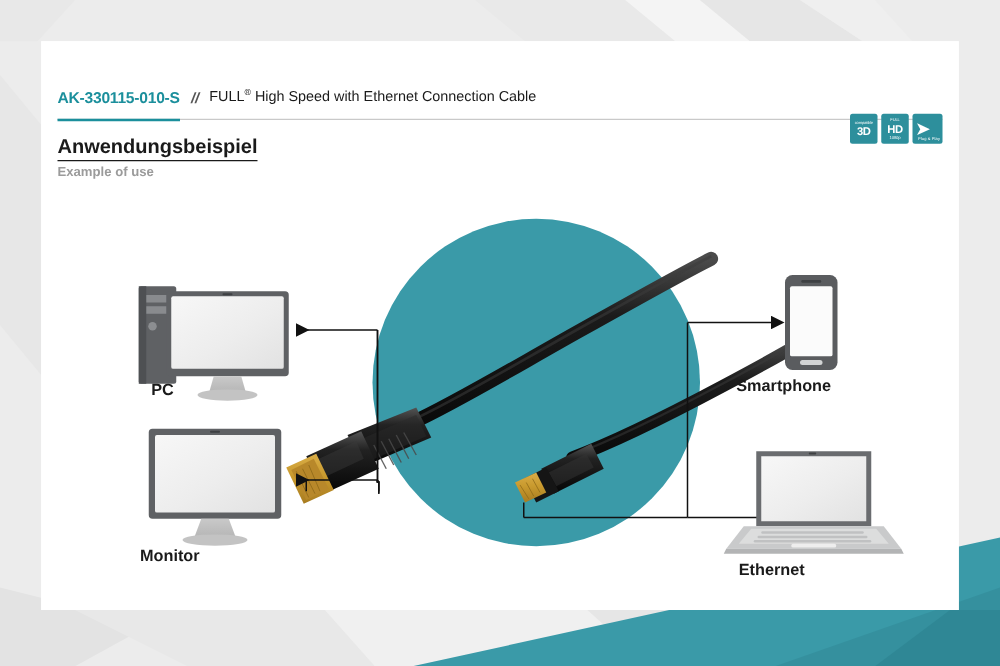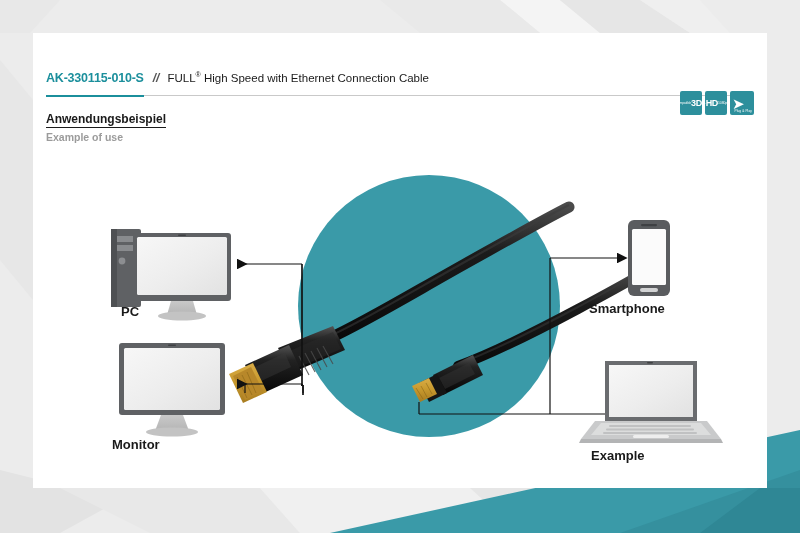--- a/index.html
+++ b/index.html
@@ -51,40 +51,40 @@
     line-height:14px;
   }
   .slashes{color:#555;font-size:12px;font-weight:bold;margin:0 8px 1px 9px;font-style:italic;}
   .headline{color:#1a1a1a;font-size:11.5px;margin-bottom:1px;}
   .headline sup{font-size:7px;vertical-align:super;}
 
   
   .badges{position:absolute;right:13px;top:58px;display:flex;gap:3px;}
   .badge{
     width:22px;height:24px;background:#2d8f9c;border-radius:2px;
-    display:flex;align-items:center;justify-content:flex-end;
+    display:flex;flex-direction:column;align-items:center;justify-content:center;
     color:#fff;overflow:hidden;position:relative;
   }
   .badge .b-top{font-size:3.2px;line-height:4px;letter-spacing:-.1px;opacity:.95;}
   .badge .b-main{font-size:9px;font-weight:bold;line-height:10px;letter-spacing:-.3px;}
   .badge .b-bot{font-size:3.4px;line-height:5px;letter-spacing:-.1px;opacity:.95;}
   .badge.pp{flex-direction:row;justify-content:flex-start;padding-left:2px;}
   .badge .chev{
     font-size:15px;font-weight:bold;line-height:15px;margin-right:1px;
   }
   .badge .pp-txt{
     font-size:3.2px;writing-mode:vertical-rl;transform:rotate(180deg);
     letter-spacing:.1px;position:absolute;right:2px;bottom:2px;
     writing-mode:horizontal-tb;transform:none;
   }
 
   
   .sec{position:absolute;left:13px;top:76px;}
   .sec-de{
-    font-size:12px;font-weight:bold;color:#1a1a1a;
+    font-size:16px;font-weight:bold;color:#1a1a1a;
     border-bottom:1.2px solid #1a1a1a;display:inline-block;padding-bottom:1px;
   }
   .sec-en{font-size:10.5px;color:#9b9b9b;font-weight:bold;margin-top:3px;}
 
   
   .diagram{position:absolute;left:0;top:110px;width:734px;height:345px;}
   .diagram svg{position:absolute;left:0;top:0;}
 
   .dev-label{
     position:absolute;font-size:13px;font-weight:bold;color:#1a1a1a;
@@ -310,17 +310,17 @@
             <rect x="570" y="289" width="94" height="2" rx="1"></rect>
           </g>
           <path d="M548,296 L688,296 L690,300 L546,300 Z" fill="#b3b4b5"></path>
           <rect x="600" y="292" width="36" height="3" rx="1.5" fill="#eeeeee"></rect>
         </g>
       </svg>
 
       <div class="dev-label" style="left:88px;top:161px;">PC</div>
       <div class="dev-label" style="left:79px;top:294px;">Monitor</div>
       <div class="dev-label" style="left:556px;top:158px;">Smartphone</div>
-      <div class="dev-label" style="left:558px;top:305px;">Example</div>
+      <div class="dev-label" style="left:558px;top:305px;">Ethernet</div>
     </div>
 
   </div>
 </div>
 
 </body></html>

